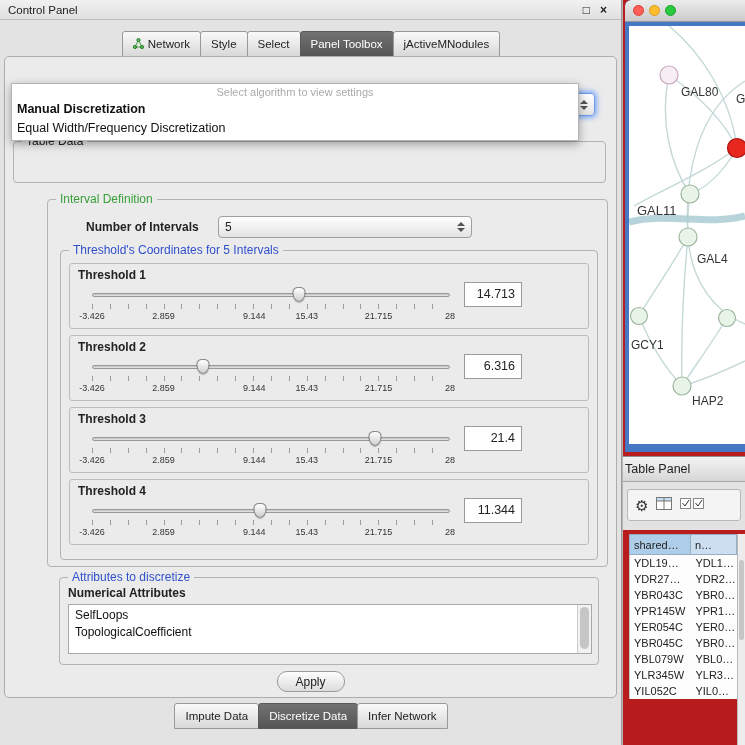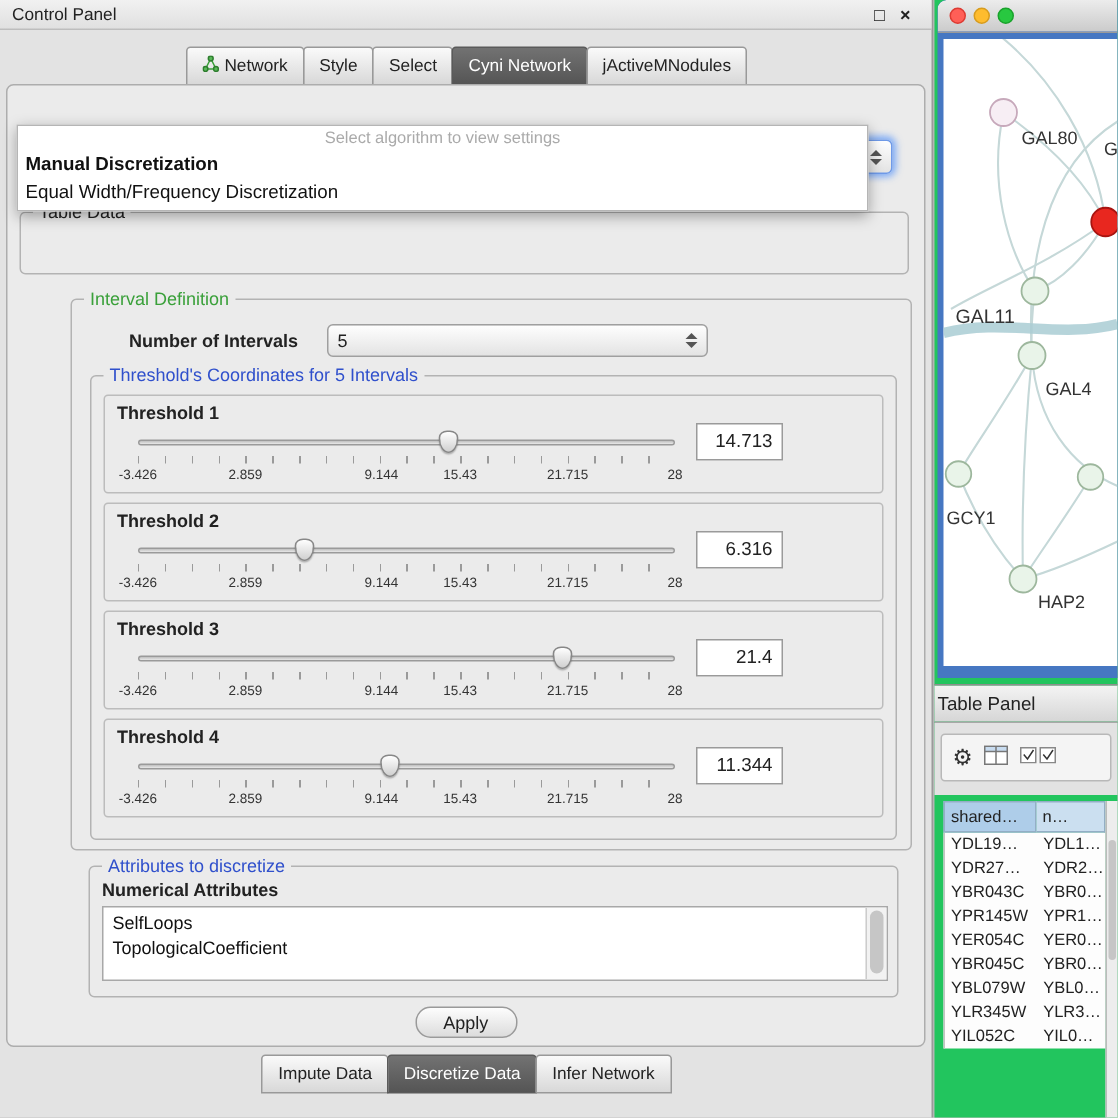--- a/index.html
+++ b/index.html
@@ -93,21 +93,21 @@
                  background:#f2f2f2; border-left:1px solid #ccc; }
   .list-scroll .sthumb { position:absolute; left:2px; top:2px; width:9px; height:42px;
                          background:#c6c6c6; border-radius:5px; }
 
   .apply-btn { position:absolute; top:614px; left:50%; transform:translateX(-50%);
                width:68px; height:21px; background:linear-gradient(#fdfdfd,#dcdcdc);
                border:1px solid #9a9a9a; border-radius:10px; font-size:12px;
                font-family:inherit; color:#222; }
 
   
-  .right-col { position:absolute; left:623px; top:0; width:122px; height:745px; background:#22c55e; }
+  .right-col { position:absolute; left:623px; top:0; width:122px; height:745px; background:#b91c1c; }
   .net-win { position:absolute; left:2px; top:0; width:120px; height:452px;
              background:#4677c2; border-radius:6px 0 0 0; overflow:hidden; }
   .mac-bar { position:absolute; left:0; top:0; right:0; height:22px;
              background:linear-gradient(#ececec,#cbcbcb); border-bottom:1px solid #9a9a9a;
              display:flex; align-items:center; gap:5px; padding-left:8px; border-radius:6px 0 0 0; }
   .light { width:11px; height:11px; border-radius:50%; }
   .light.red    { background:#ff5f57; border:1px solid #dd3b33; }
   .light.yellow { background:#febc2e; border:1px solid #d79c1e; }
   .light.green  { background:#28c840; border:1px solid #1aa32c; }
   .net-canvas { position:absolute; left:4px; top:26px; width:116px; height:418px; background:#fff; }
@@ -160,21 +160,21 @@
       </span>
       <span>Network</span>
     </div>
     <div class="tab">
         <span>Style</span>
       </div>
     <div class="tab">
         <span>Select</span>
       </div>
     <div class="tab selected">
-        <span>Cyni Network</span>
+        <span>Panel Toolbox</span>
       </div>
     <div class="tab">
         <span>jActiveMNodules</span>
       </div>
   </div>
 
   <div class="panel-body">
 
     <div class="algo-label">Discretization Algorithm</div>
     <div class="combo focused algo-combo">

